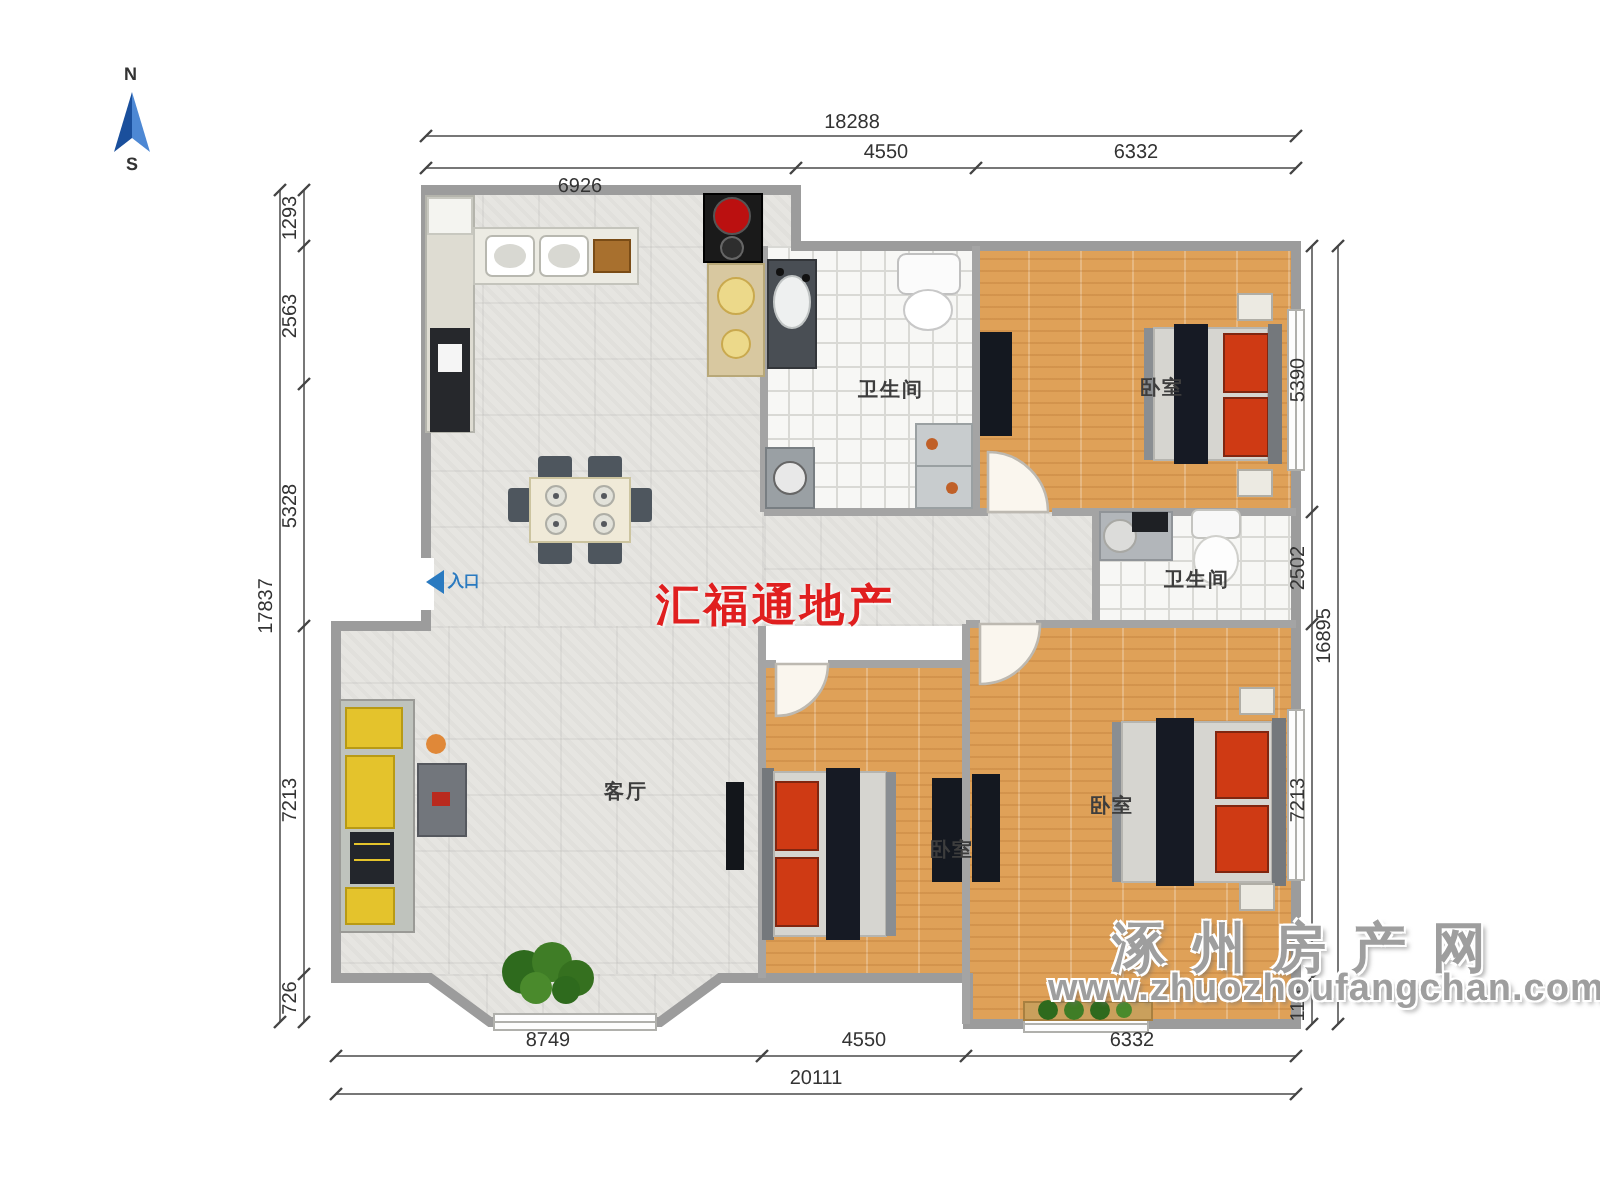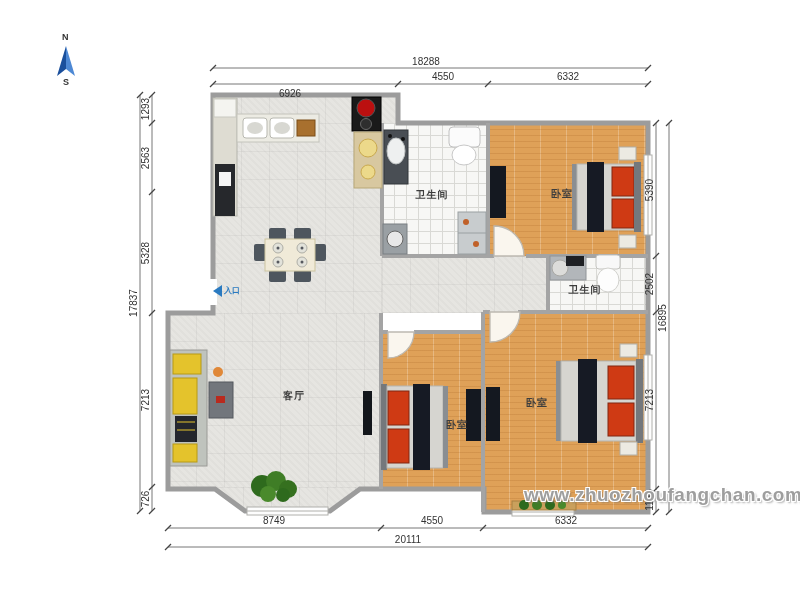--- a/index.html
+++ b/index.html
@@ -26,21 +26,21 @@
     background-image:
       linear-gradient(#d9d9d5 1px, transparent 1px),
       linear-gradient(90deg, #d9d9d5 1px, transparent 1px);
     background-size:12px 12px;
   }
   .bay { clip-path: polygon(0 0, 100% 0, 79.3% 100%, 20.7% 100%); }
 
   svg.plan { position:absolute; left:0; top:0; z-index:2; }
   .dim { position:absolute; z-index:3; font-size:10px; color:#333; text-align:center; width:60px; line-height:12px; }
   .dim.v { transform:rotate(-90deg); }
-  .room-label { position:absolute; z-index:3; font-size:10px; font-weight:bold; color:#3d3d3d; letter-spacing:1px; text-align:center; width:60px; }
+  .room-label { position:absolute; z-index:3; font-size:10px; font-weight:bold; color:#3d3d3d; letter-spacing:1px; text-align:right; width:60px; }
   .compass-letter { position:absolute; z-index:3; font-size:9px; font-weight:bold; color:#333; }
   .entrance-label { position:absolute; z-index:3; font-size:8px; font-weight:bold; color:#2a7ac0;text-align:right; }
 
   .wm { position:absolute; z-index:4; font-weight:bold; white-space:nowrap; }
   .wm-brand { font-size:22px; letter-spacing:2px; color:#e01f1f;
     text-shadow:0 0 2px rgba(255,255,255,0.9), 1px 1px 0 rgba(255,255,255,0.55); }
   .wm-site { font-size:27px; letter-spacing:13px; color:#9e9e9e;
     text-shadow:-1px -1px 0 #fff, 1px -1px 0 #fff, -1px 1px 0 #fff, 1px 1px 0 #fff, 2px 2px 2px rgba(110,110,110,0.55); }
   .wm-url { font-size:19px; letter-spacing:0.5px; color:#9e9e9e;
     text-shadow:-1px -1px 0 #fff, 1px -1px 0 #fff, -1px 1px 0 #fff, 1px 1px 0 #fff, 2px 2px 2px rgba(110,110,110,0.55); }
@@ -325,15 +325,17 @@
 
   <div class="room-label" style="left:402px; top:188px;">卫生间</div>
   <div class="room-label" style="left:532px; top:187px;">卧室</div>
   <div class="room-label" style="left:555px; top:283px;">卫生间</div>
   <div class="room-label" style="left:507px; top:396px;">卧室</div>
   <div class="room-label" style="left:427px; top:418px;">卧室</div>
   <div class="room-label" style="left:264px; top:389px;">客厅</div>
 
   <div class="entrance-label" style="left:224px; top:285px;">入口</div>
 
+  <div class="wm wm-brand" style="left:328px; top:288px;">汇福通地产</div>
+  <div class="wm wm-site" style="left:556px; top:456px;">涿州房产网</div>
   <div class="wm wm-url" style="left:524px; top:484px;">www.zhuozhoufangchan.com</div>
 
 </div>
 
 </body></html>

